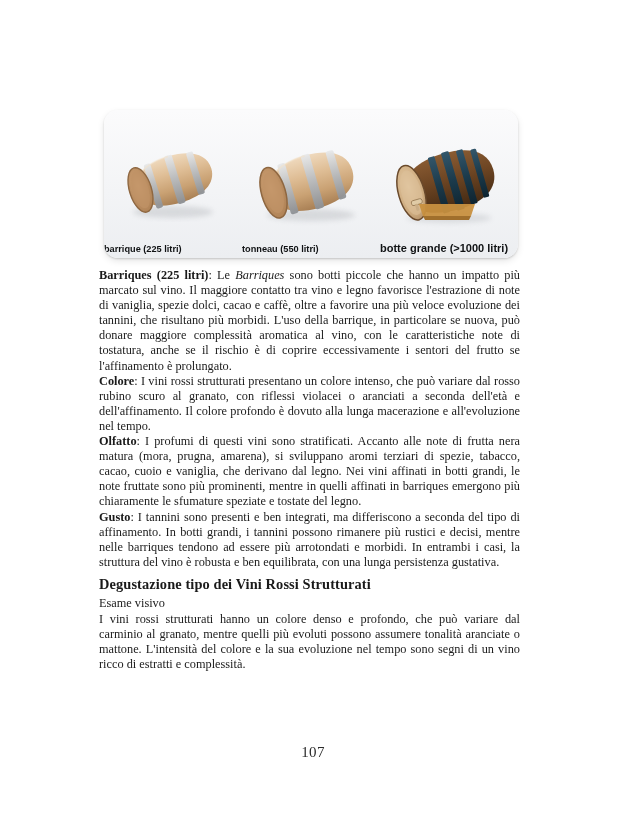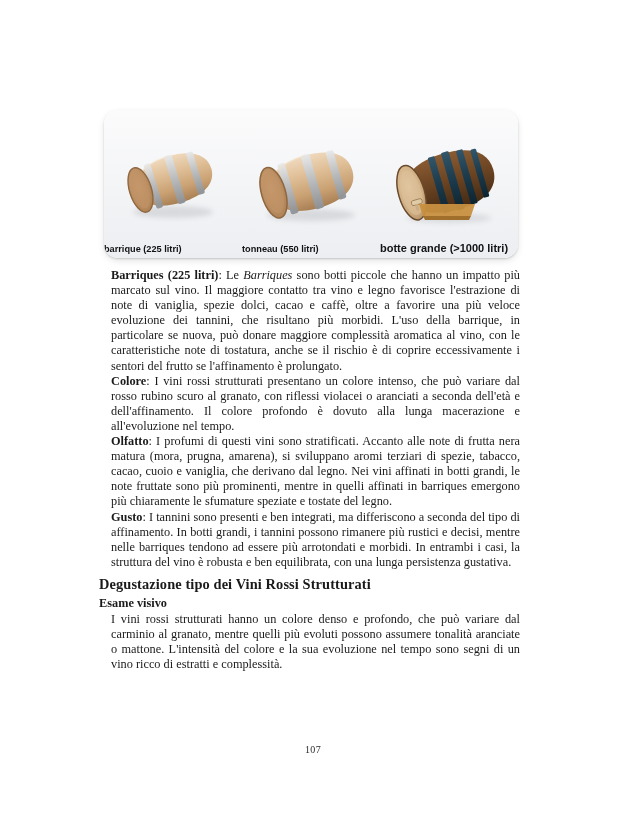--- a/index.html
+++ b/index.html
@@ -88,52 +88,52 @@
 
   
   .content {
     position: absolute;
     left: 99px;
     top: 268px;
     width: 421px;
   }
 
   p.body {
-    margin: 0 0 0 12px;
+    margin: 0 0 0 0;
     font-size: 12.3px;
     line-height: 15.1px;
     text-align: justify;
     text-justify: inter-word;
     hyphens: manual;
   }
 
   h2.section {
     margin: 6px 0 1px 0;
     font-size: 14.4px;
     font-weight: bold;
     line-height: 17px;
     letter-spacing: 0.1px;
   }
 
   h3.sub {
     margin: 3px 0 1px 0;
     font-size: 12.3px;
-    font-weight: bold;
+    font-weight: normal;
     line-height: 15px;
   }
 
   .lead { font-weight: bold; }
   .ital { font-style: italic; }
 
   .page-number {
     position: absolute;
     left: 0; right: 0;
     top: 744px;
     text-align: center;
-    font-size: 10px;
+    font-size: 15px;
     color: #2b2b2b;
     letter-spacing: 0.4px;
     padding-left: 8px;
   }
 </style>
 </head>
 <body>
 
 <div class="page">
 

